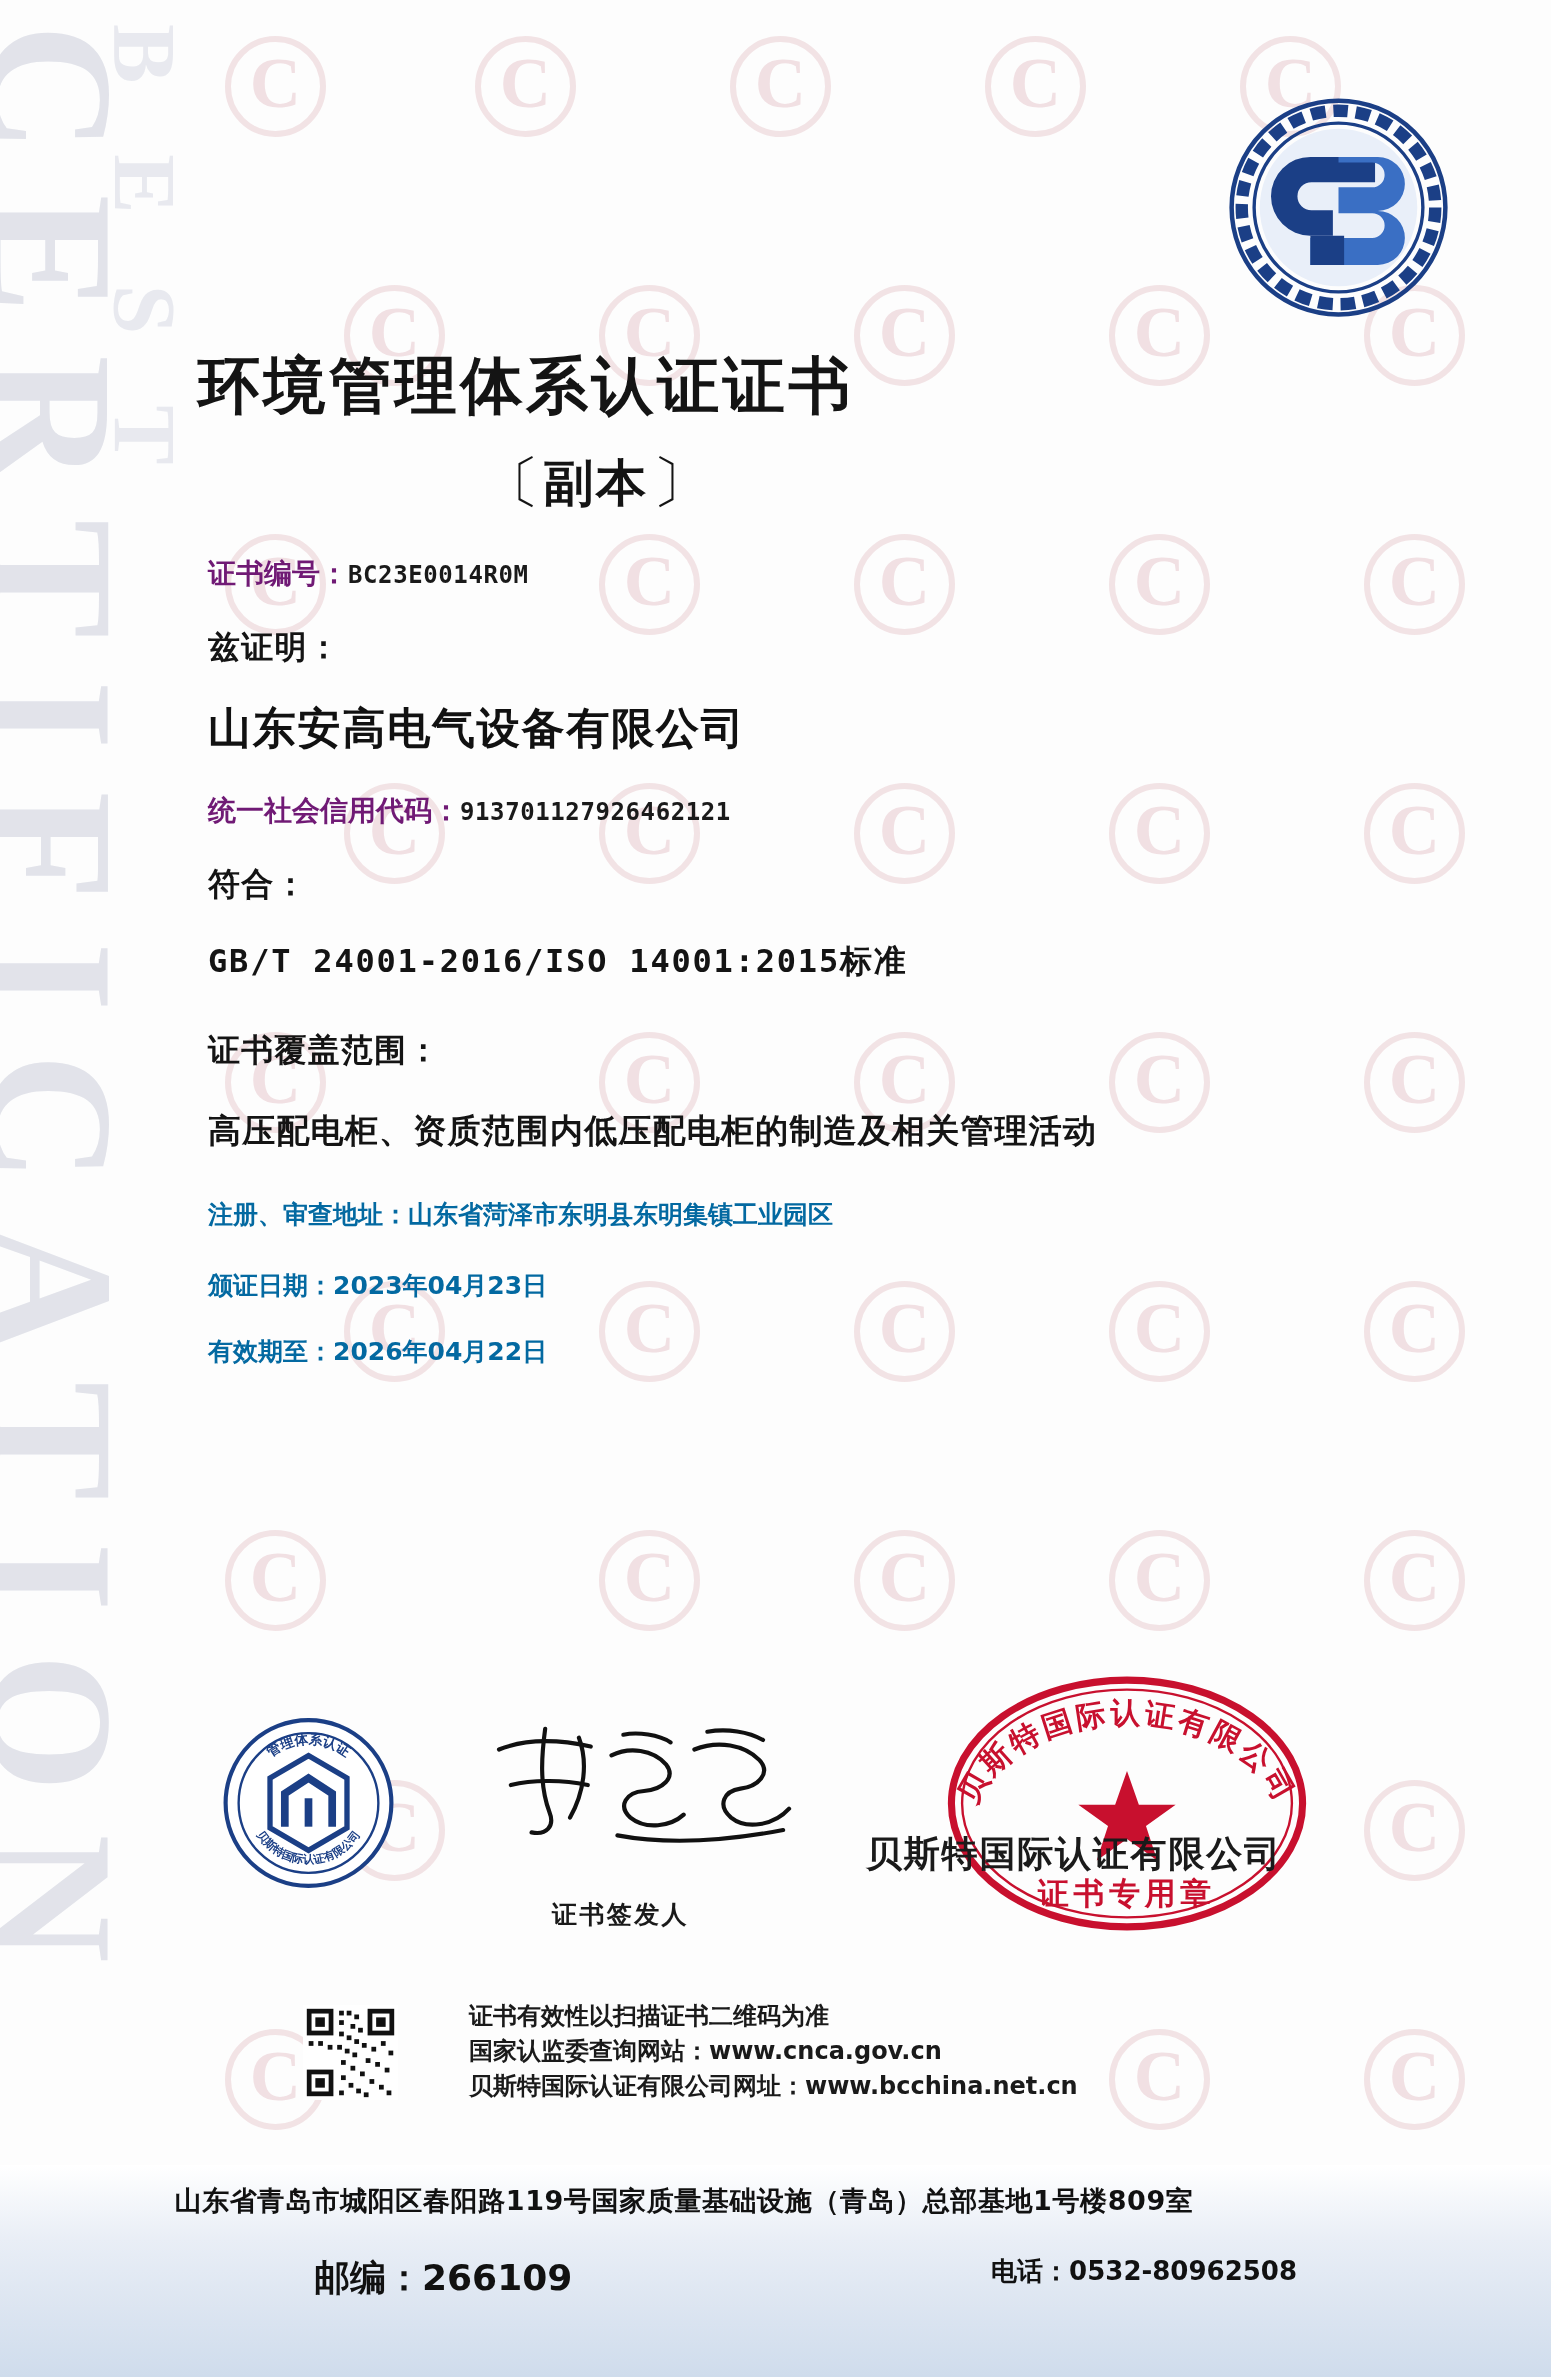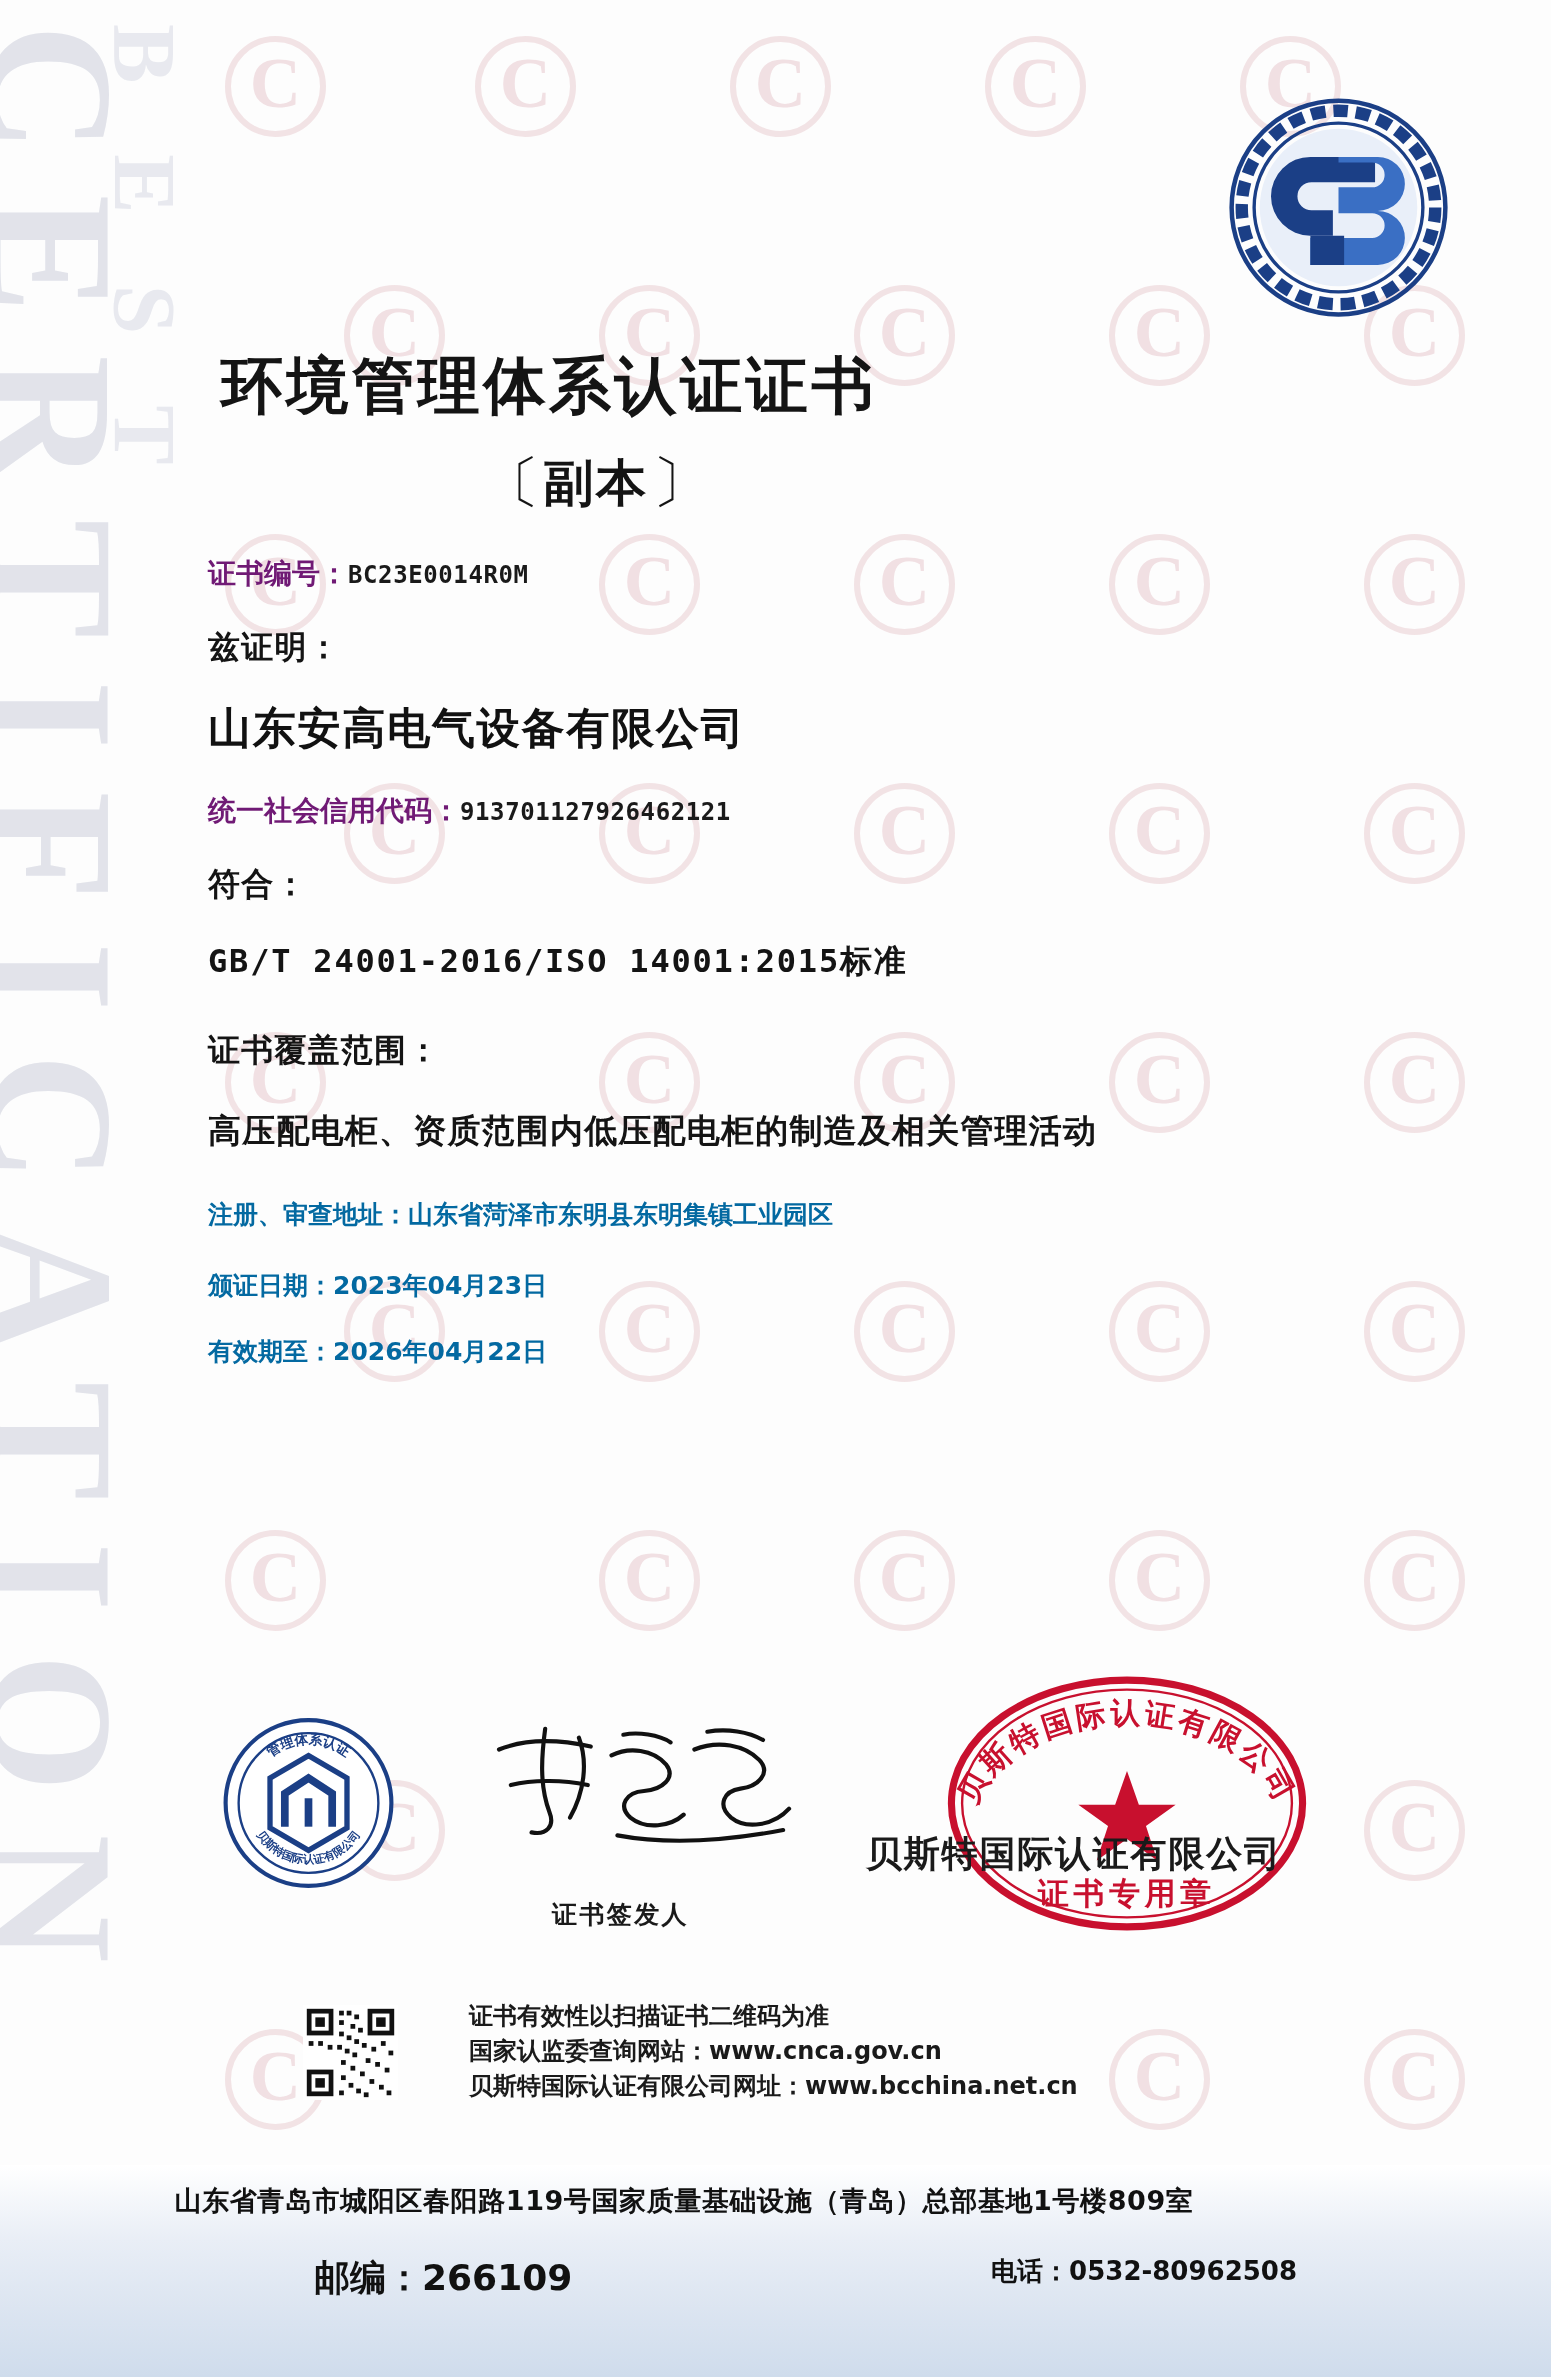--- a/index.html
+++ b/index.html
@@ -95,21 +95,21 @@
     position: absolute;
     right: 101px;
     top: 95px;
     width: 225px;
     height: 225px;
     z-index: 4;
   }
 
   .title {
     position: absolute;
-    left: 221px;
+    left: 198px;
     top: 344px;
     font-size: 62px;
     font-weight: 700;
     letter-spacing: 3.6px;
     color: #141414;
     font-family: Liberation Sans, sans-serif;
   }
 
   .subtitle-wrap {
     position: absolute;

